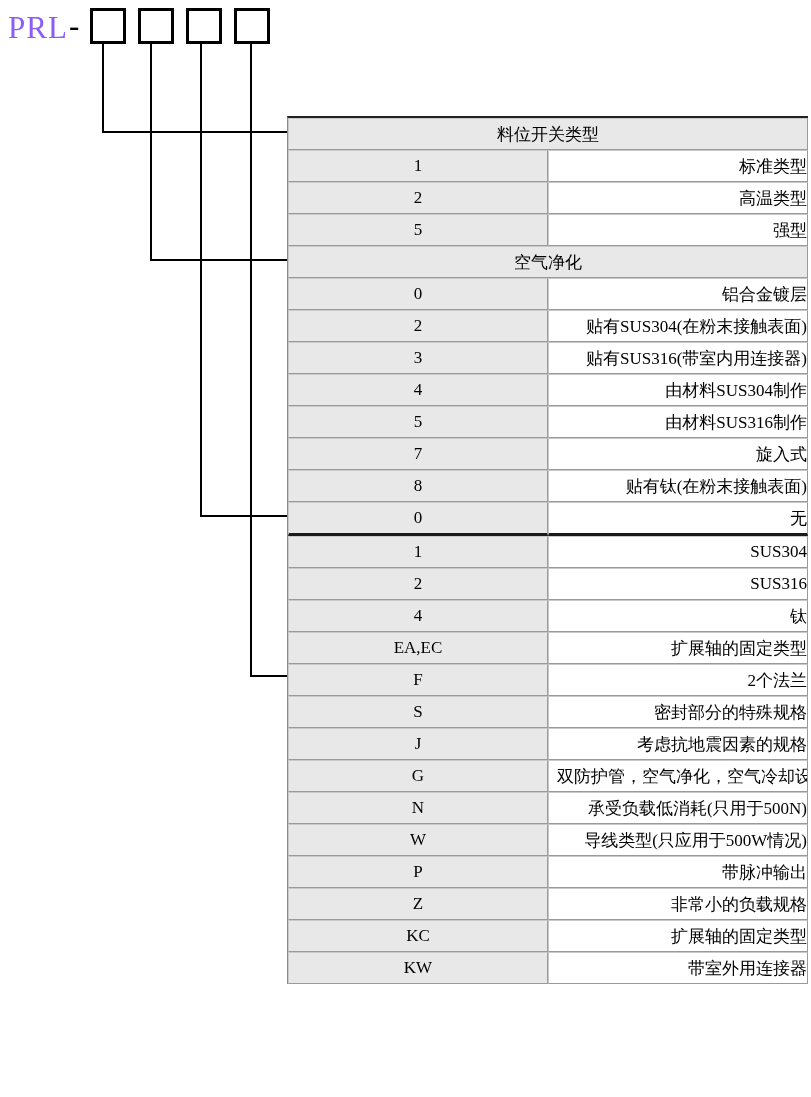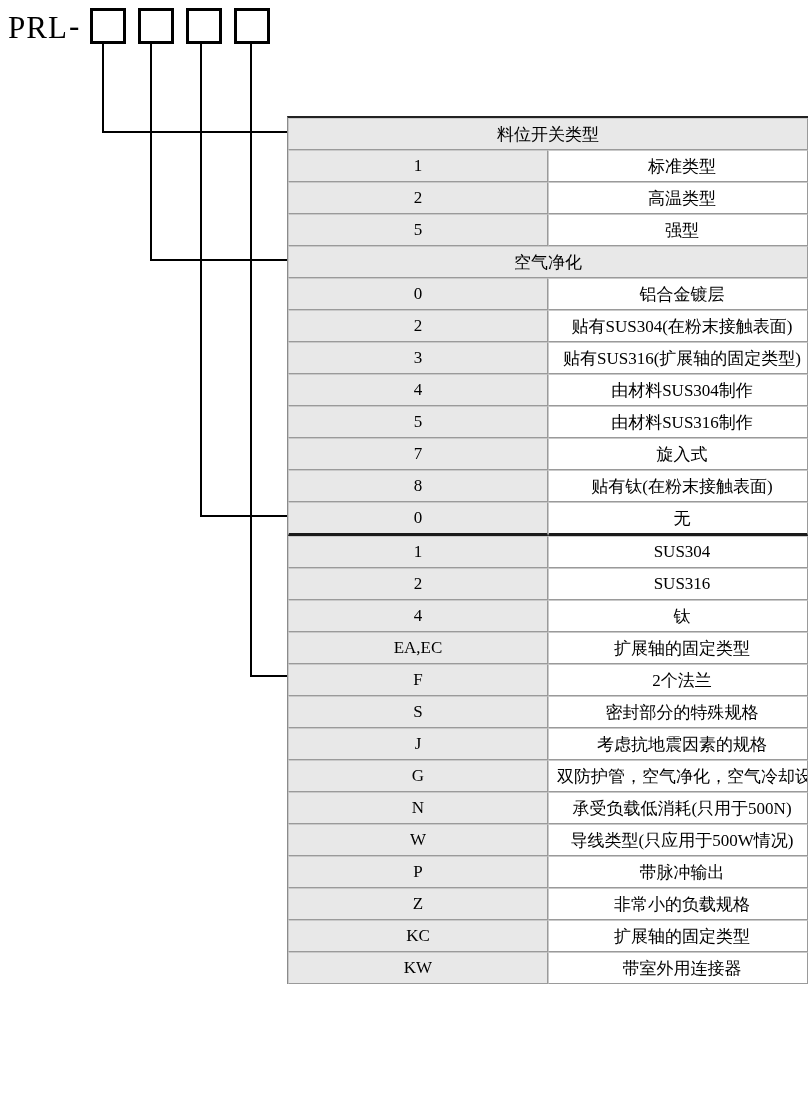--- a/index.html
+++ b/index.html
@@ -17,21 +17,21 @@
     overflow: hidden;
   }
 
   
   .prefix {
     position: absolute;
     left: 8px;
     top: 10px;
     font-size: 31px;
     letter-spacing: 1px;
-    color: #000000;
+    color: #8b5cf6;
   }
   .separator {
     position: absolute;
     left: 69px;
     top: 8px;
     font-size: 31px;
     color: #000;
   }
   .digit-box {
     position: absolute;
@@ -80,21 +80,21 @@
     background: var(--cell-gray, #e8e8e8);
     text-align: center;
   }
   #spec-table td.code-cell {
     background: var(--cell-gray, #e8e8e8);
     text-align: center;
     width: 84px;
   }
   #spec-table td.desc-cell {
     background: #ffffff;
-    text-align: center;
+    text-align: right;
     padding-left: 8px;
   }
   #spec-table tr.thick-divider td {
     border-bottom: 3px solid #1a1a1a;
   }
 </style>
 </head>
 <body>
 
 <div id="page" style="--cell-gray: #e8e8e8;">
@@ -139,21 +139,21 @@
         <tr>
           <td class="code-cell">0</td>
           <td class="desc-cell">铝合金镀层</td>
         </tr>
         <tr>
           <td class="code-cell">2</td>
           <td class="desc-cell">贴有SUS304(在粉末接触表面)</td>
         </tr>
         <tr>
           <td class="code-cell">3</td>
-          <td class="desc-cell">贴有SUS316(扩展轴的固定类型)</td>
+          <td class="desc-cell">贴有SUS316(带室内用连接器)</td>
         </tr>
         <tr>
           <td class="code-cell">4</td>
           <td class="desc-cell">由材料SUS304制作</td>
         </tr>
         <tr>
           <td class="code-cell">5</td>
           <td class="desc-cell">由材料SUS316制作</td>
         </tr>
         <tr>

